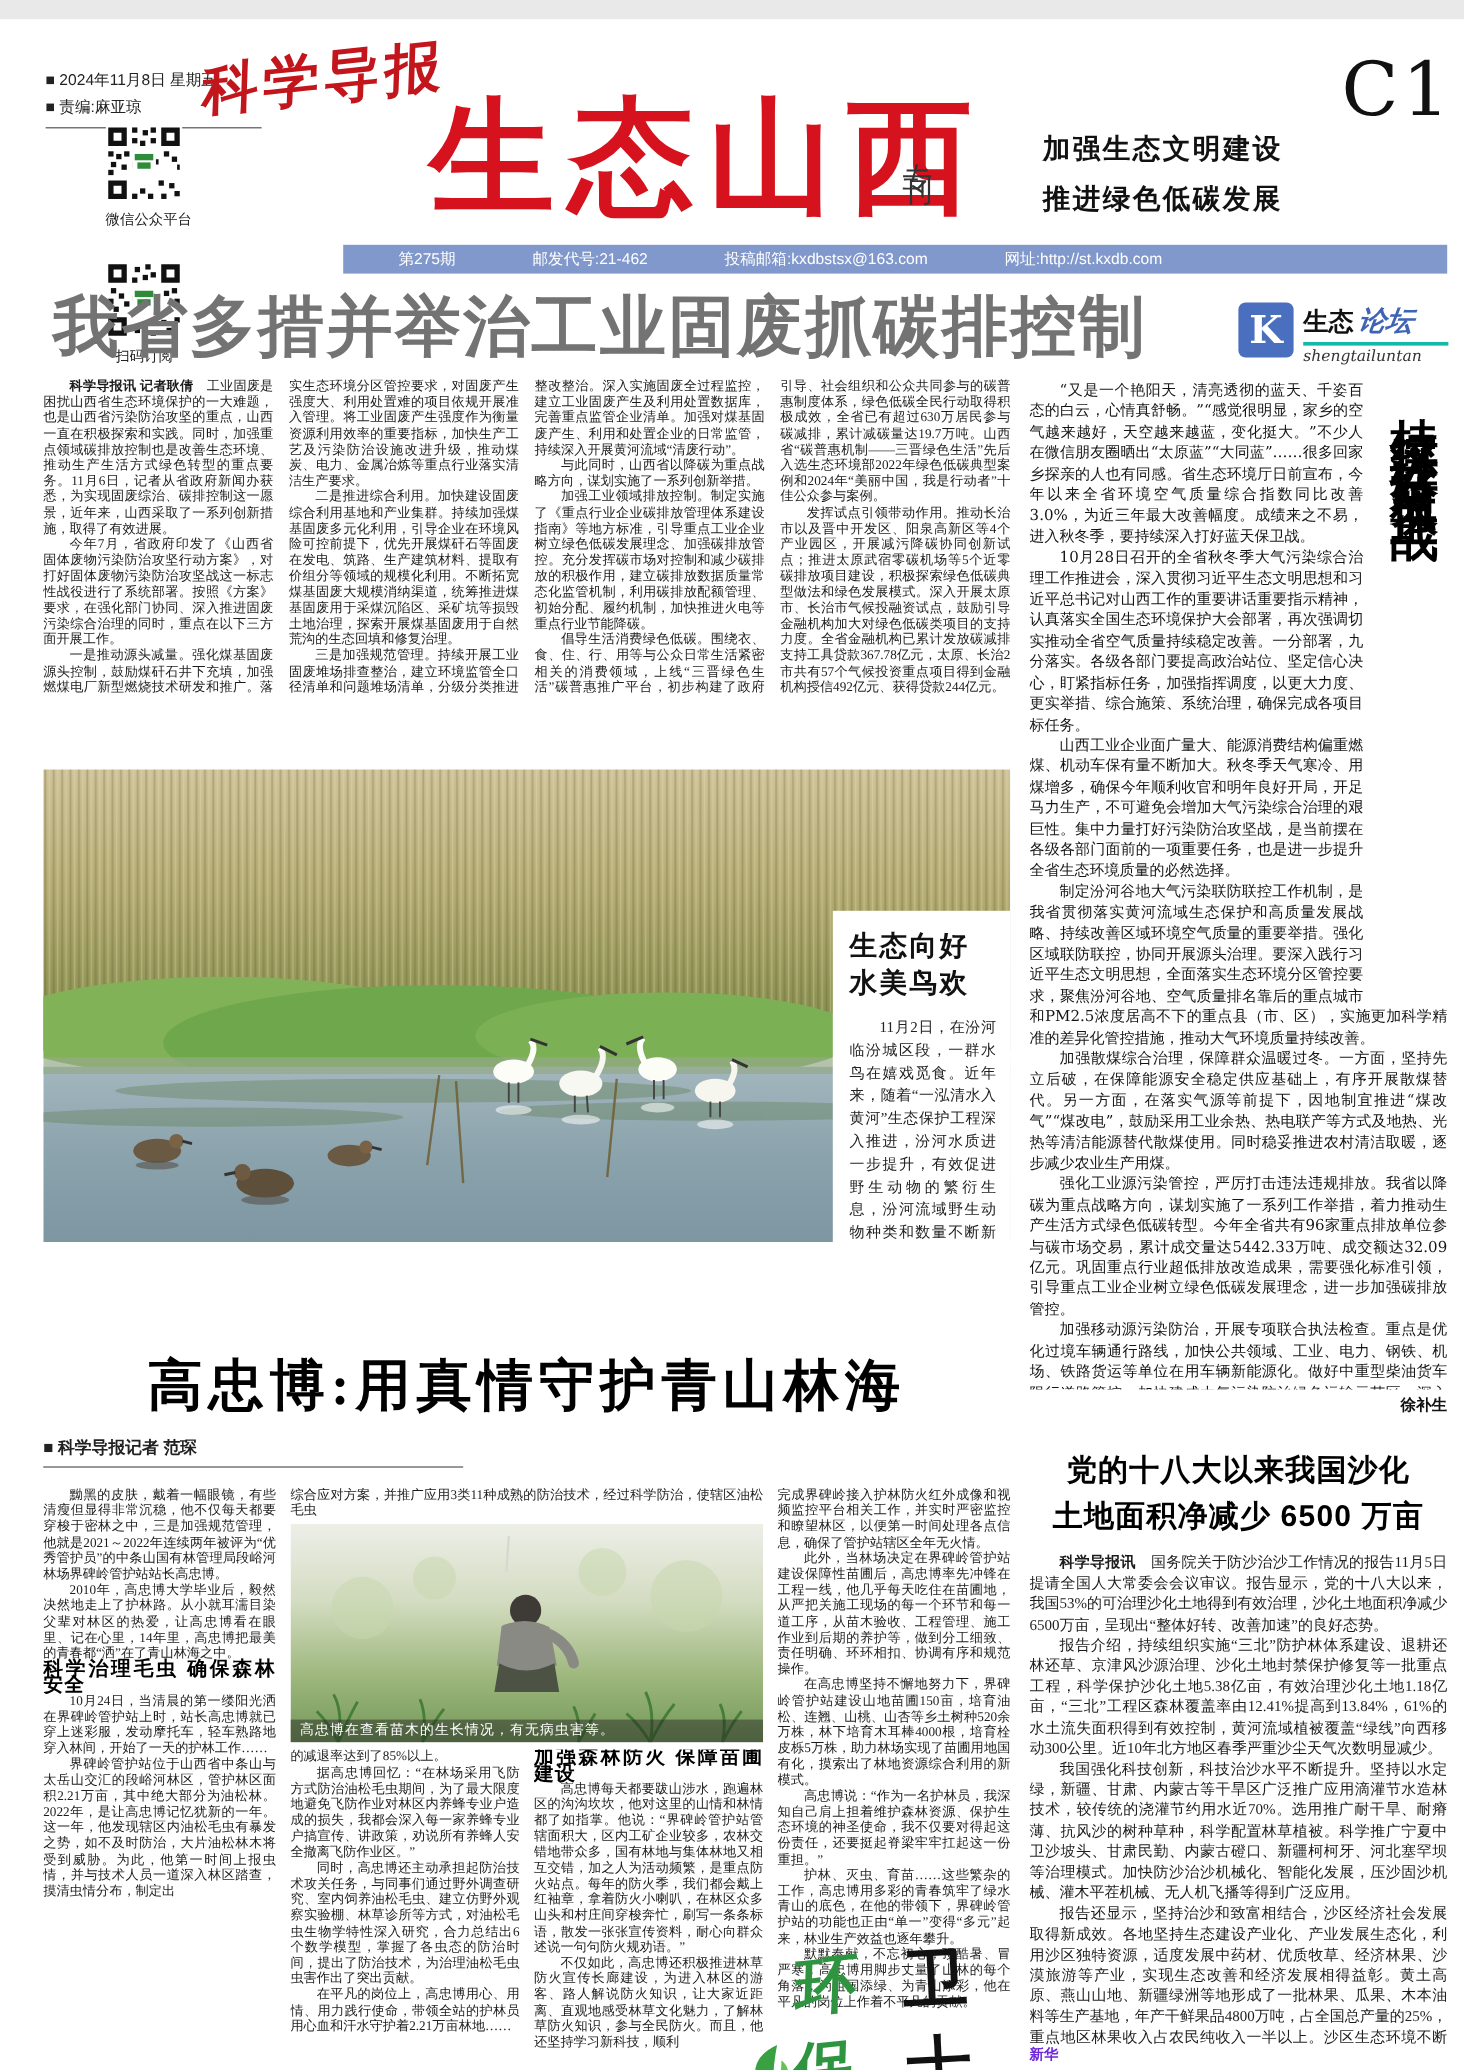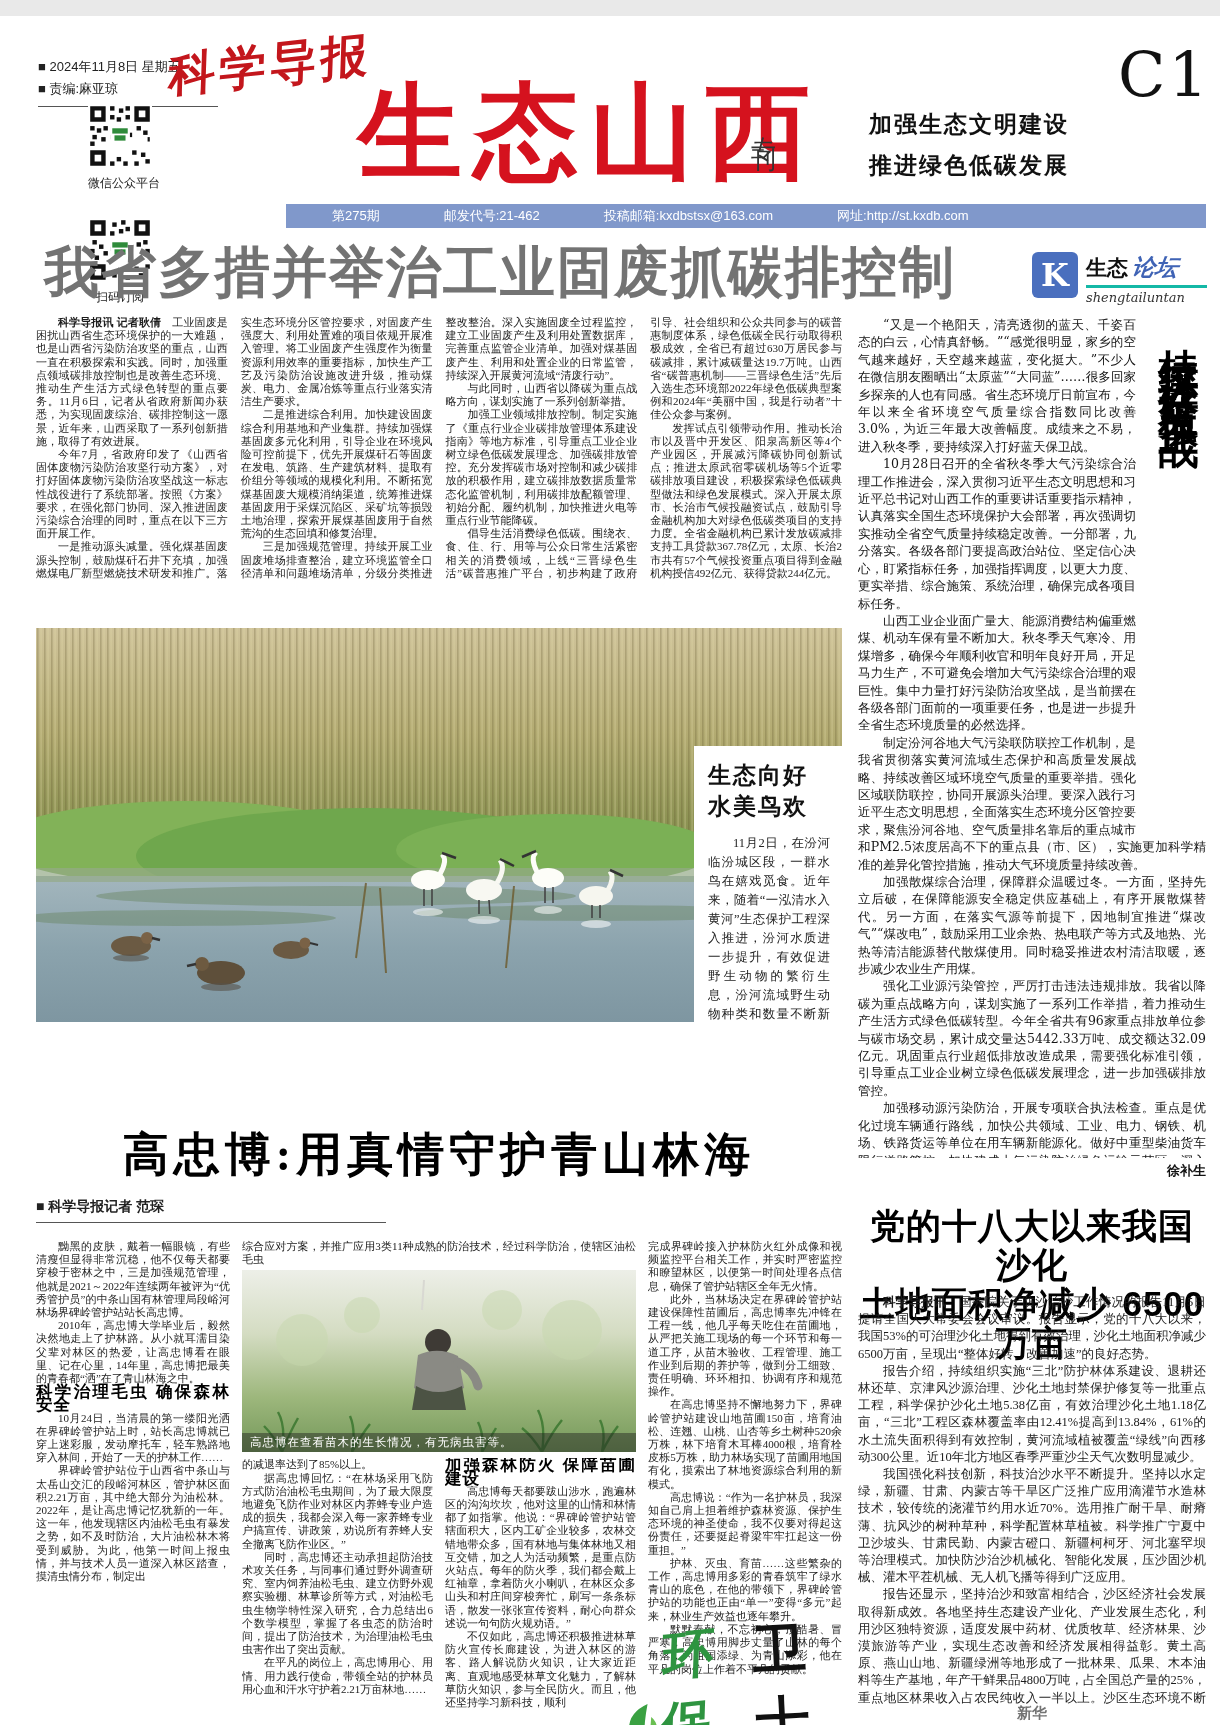--- a/index.html
+++ b/index.html
@@ -38,21 +38,21 @@
   .forum-cnrow{display:flex;align-items:baseline;gap:4px;border-bottom:3px solid #14b8a6;padding-bottom:2px;}
   .forum-cn{font-size:21px;font-weight:bold;color:#111;font-family:"Liberation Sans",sans-serif;}
   .forum-cn2{font-size:23px;font-weight:bold;color:#3f63b5;font-style:italic;font-family:"Liberation Serif",serif;transform:skewX(-8deg);display:inline-block;}
   .forum-py{font-size:13px;font-style:italic;color:#333;font-family:"DejaVu Serif",serif;margin-top:2px;}
   
   .main-article{position:absolute;left:36px;top:300px;width:806px;height:304px;overflow:hidden;
                 column-count:4;column-gap:13px;font-size:11px;line-height:13.2px;text-align:justify;color:#1c1c1c;}
   .main-article p{margin:0;text-indent:2em;}
   .lead-b{font-family:"Liberation Sans",sans-serif;font-weight:bold;}
   
-  .photo1{position:absolute;left:36px;top:612px;width:806px;height:394px;overflow:hidden;}
+  .photo1{position:absolute;left:36px;top:625px;width:806px;height:394px;overflow:hidden;}
   .photo1 svg{display:block;}
   .cap-panel{position:absolute;right:0;top:118px;bottom:0;width:148px;background:#fff;
              padding:14px 12px 8px 14px;box-sizing:border-box;}
   .cap-title{font-size:23px;font-weight:bold;line-height:31px;letter-spacing:2px;color:#111;
              font-family:"Liberation Serif",serif;margin-bottom:12px;}
   .cap-body{font-size:12.5px;line-height:19px;text-align:justify;text-indent:2em;color:#222;}
   
   .ranger-headline{position:absolute;left:36px;top:1108px;width:806px;text-align:center;font-size:46px;
                    font-weight:bold;letter-spacing:5px;color:#000;font-family:"Liberation Serif",serif;white-space:nowrap;}
   .ranger-byline{position:absolute;left:36px;top:1182px;width:350px;border-bottom:1px solid #555;
@@ -84,27 +84,27 @@
                  font-size:12.5px;line-height:17.4px;text-align:justify;color:#151515;
                  font-family:"DejaVu Serif",serif;}
   .forum-article p{margin:0;text-indent:2em;}
   .vert-head{float:right;writing-mode:vertical-rl;font-size:40px;font-weight:bold;color:#000;
              font-family:"Liberation Serif",serif;height:500px;line-height:56px;letter-spacing:8px;
              margin:0 0 14px 14px;}
   .forum-author{position:absolute;left:858px;top:1146px;width:348px;text-align:right;font-size:13px;
                 font-weight:bold;color:#111;font-family:"DejaVu Serif",serif;}
   
   .desert-headline{position:absolute;left:858px;top:1190px;width:348px;text-align:center;
-                   font-family:"Liberation Sans",sans-serif;font-size:35px;font-weight:bold;
+                   font-family:"Liberation Sans",sans-serif;font-size:25px;font-weight:bold;
                    line-height:39px;color:#000;letter-spacing:1px;}
   .desert-article{position:absolute;left:858px;top:1278px;width:348px;height:412px;overflow:hidden;
                   font-size:12.5px;line-height:17.2px;text-align:justify;color:#1c1c1c;}
   .desert-article p{margin:0;text-indent:2em;}
-  .desert-author{position:absolute;left:858px;top:1688px;width:348px;text-align:center;font-size:15px;
-                 font-weight:bold;font-family:"Liberation Sans",sans-serif;color:#737373;}
+  .desert-author{position:absolute;left:858px;top:1688px;width:348px;text-align:left;font-size:12px;
+                 font-weight:bold;font-family:"Liberation Sans",sans-serif;color:#6d28d9;}
 </style>
 </head>
 <body>
 
 <div class="page">
 
   <div class="hdr-meta">
     <div class="row">■ 2024年11月8日 星期五</div>
     <div class="row">■ 责编:麻亚琼</div>
   </div>

